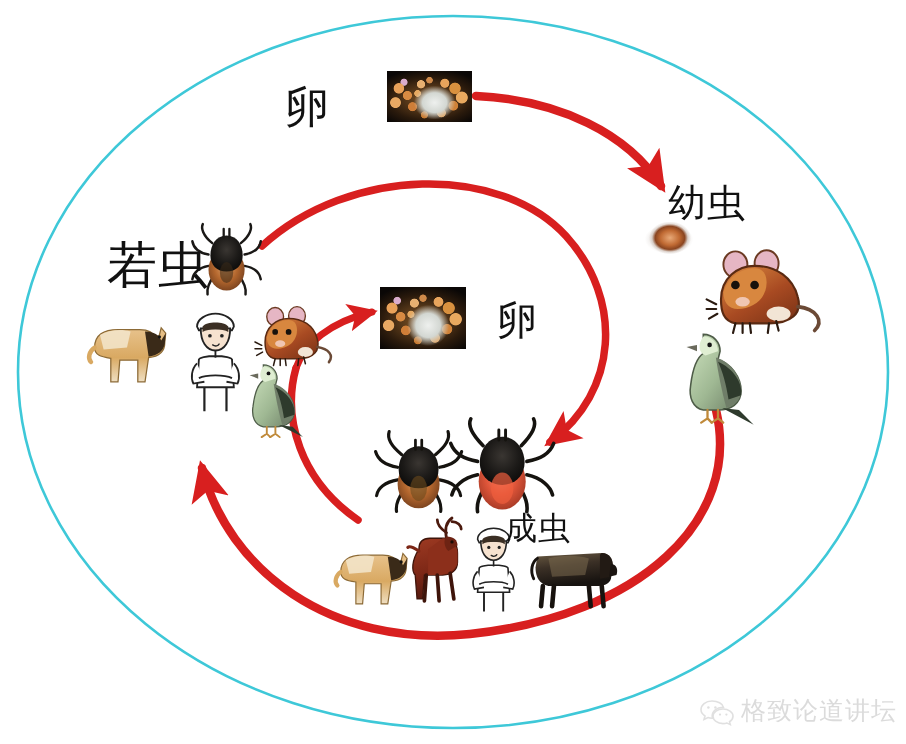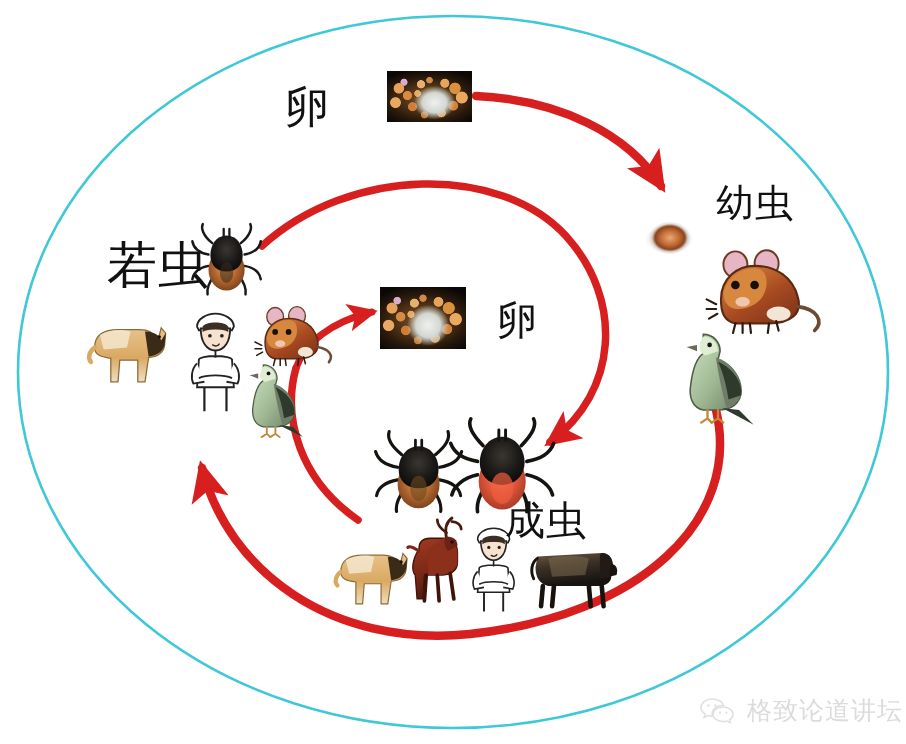--- a/index.html
+++ b/index.html
@@ -60,22 +60,22 @@
   }
   
   .larva-photo {
     background:
       radial-gradient(ellipse 44% 50% at 52% 48%, #e8a978 0%, #c06a33 45%, #8a4520 70%, rgba(150,120,100,0.25) 85%, rgba(255,255,255,0) 100%),
       radial-gradient(ellipse 70% 62% at 50% 52%, rgba(120,96,80,0.45) 0%, rgba(255,255,255,0) 72%);
   }
   .watermark {
     position: absolute;
     display: flex;
-    align-items: center;
-    gap: 13px;
+    align-items: flex-end;
+    gap: 7px;
     opacity: 0.5;
   }
   .watermark-text {
     font-family: "DejaVu Sans", "Liberation Sans", sans-serif;
     font-size: 25px;
     color: #b8b8b8;
     letter-spacing: 1px;
     white-space: nowrap;
   }
 </style>
@@ -335,27 +335,27 @@
   </svg>
 
   <div class="photo egg-photo" style="left:387px; top:71px; width:85px; height:51px;"></div>
 
   <div class="photo egg-photo" style="left:380px; top:287px; width:86px; height:62px;"></div>
 
   <div class="photo larva-photo" style="left:645px; top:222px; width:48px; height:33px;"></div>
 
   <div class="cn-label" style="left:285px; top:85px; font-size:44px;">卵</div>
 
-  <div class="cn-label" style="left:668px; top:184px; font-size:38px;margin-left:48px;">幼虫</div>
+  <div class="cn-label" style="left:668px; top:184px; font-size:38px;">幼虫</div>
 
   <div class="cn-label" style="left:107px; top:240px; font-size:50px;">若虫</div>
 
   <div class="cn-label" style="left:497px; top:300px; font-size:40px;">卵</div>
 
-  <div class="cn-label" style="left:505px; top:500px; font-size:40px;">成虫</div>
+  <div class="cn-label" style="left:505px; top:512px; font-size:32px;">成虫</div>
 
   <div class="watermark" style="left:700px; top:694px;">
     <svg width="34" height="28" viewBox="0 0 34 28">
       <path d="M 12 2 C 5.5 2 1 6 1 10.6 C 1 13.2 2.6 15.5 5 17 L 4 20.5 L 8 18.6
                C 9.3 19 10.6 19.2 12 19.2 C 12.2 19.2 12.4 19.2 12.6 19.2
                C 12.3 18.4 12.2 17.6 12.2 16.8 C 12.2 12.1 16.9 8.4 22.6 8.4
                C 22.9 8.4 23.2 8.4 23.5 8.4 C 22.6 4.7 17.8 2 12 2 Z" fill="none" stroke="#c2c2c2" stroke-width="1.6"></path>
       <circle cx="8.4" cy="8.6" r="1.25" fill="#c2c2c2"></circle>
       <circle cx="15.4" cy="8.6" r="1.25" fill="#c2c2c2"></circle>
       <path d="M 23 10 C 28.5 10 33 13.2 33 17.2 C 33 19.4 31.6 21.4 29.5 22.7 L 30.3 25.6 L 27 24

